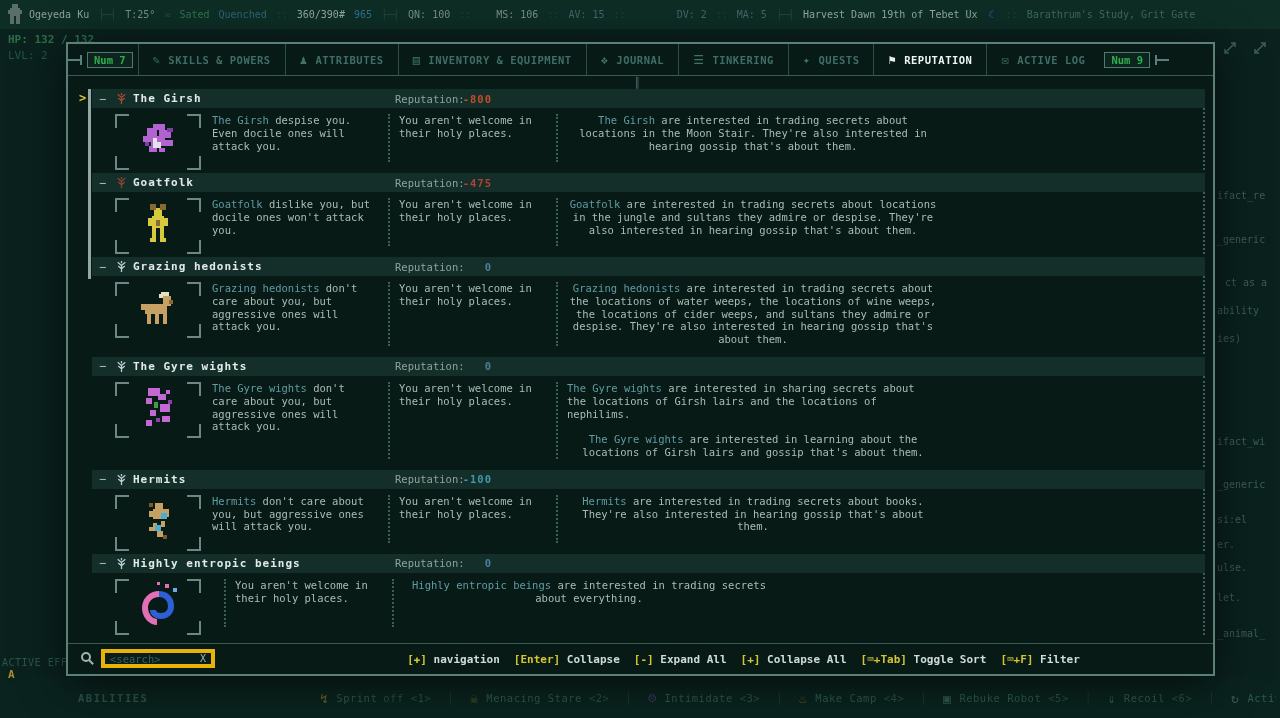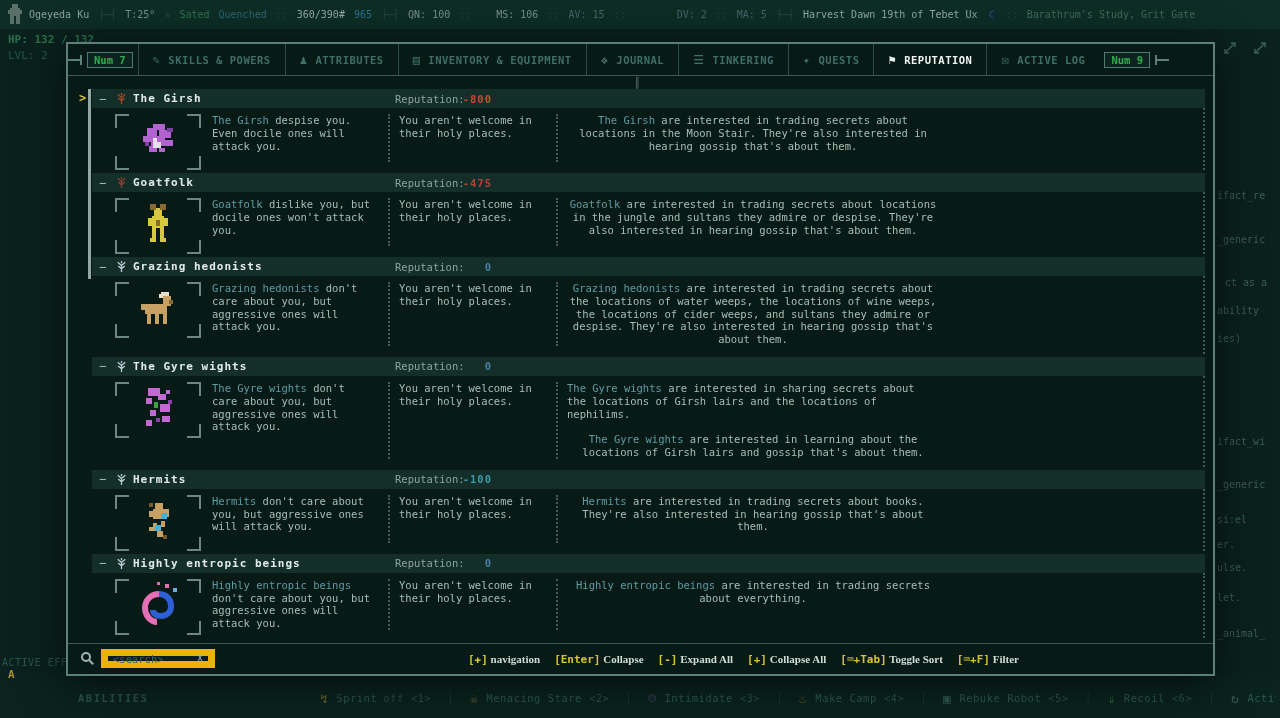--- a/index.html
+++ b/index.html
@@ -66,29 +66,29 @@
   .fcol{font-size:10.5px;line-height:12.8px;color:#a9bcb6;}
   .col2{width:164px;flex:none;}
   .colsep{flex:none;border-left:2px dotted #3c5f59;margin-left:12px;}
   .col3{width:145px;flex:none;margin-left:9px;}
   .col4{width:372px;flex:none;margin-left:9px;}
   .col4 p{margin:0 0 12.8px 0;}
   .col4 p:last-child{margin-bottom:0;text-align:center;}
   .lead{color:#5f9ba3;}
   .bottombar{height:30px;flex:none;border-top:1px solid #3a5a55;position:relative;display:flex;align-items:center;}
   .mag{position:absolute;left:12px;top:7px;}
-  .searchbox{position:absolute;left:33px;top:5px;width:114px;height:19px;border:7px solid #eab308;
+  .searchbox{position:absolute;left:33px;top:5px;width:114px;height:19px;border:4px solid #eab308;
              background:#091d19;display:flex;align-items:center;justify-content:space-between;
              padding:0 5px;box-sizing:border-box;}
   .search-ph{color:#3c625b;font-size:10.5px;}
   .search-x{color:#9fb4ae;font-size:10px;}
   .hints{position:absolute;left:220px;right:0;text-align:center;font-size:11px;white-space:nowrap;}
   .hint{margin-right:14px;}
   .hk{color:#d5c433;font-weight:bold;}
-  .hl{color:#cfdcd7;font-weight:bold;font-family:Liberation Serif, serif;}
+  .hl{color:#cfdcd7;font-weight:bold;}
 </style>
 </head>
 <body>
 
 <div class="top-bar">
   <span style="display:inline-flex;">
       <svg width="18" height="22" viewBox="0 0 9 11">
         <g fill="#5a6f68">
           <rect x="3" y="0" width="3" height="2"></rect>
           <rect x="2" y="2" width="5" height="4"></rect>
@@ -493,21 +493,20 @@
                 <div class="pc br"></div>
                 <span class="sprite"><svg width="46" height="50" viewBox="0 0 23 25">
                     <path d="M12 7 c-4 0 -7 3 -7 7 c0 4 3 7 6 7" fill="none" stroke="#e36fb4" stroke-width="3"></path>
                     <path d="M12 7 c3 0 6 2 6 6 c0 3 -2 5 -5 5 c-2 0 -4 -1 -4 -3" fill="none" stroke="#2f5fd4" stroke-width="3"></path>
                     <rect x="15" y="2" width="2" height="2" fill="#e36fb4"></rect>
                     <rect x="19" y="4" width="2" height="2" fill="#6fa8e3"></rect>
                     <rect x="11" y="1" width="1.5" height="1.5" fill="#e36fb4"></rect>
                   </svg></span>
               </div>
             </div>
-            <div class="fcol col2"><span class="lead">Highly entropic beings</span> don't care about you, but aggressive ones will attack you.</div>
             <div class="colsep"></div>
             <div class="fcol col3">You aren't welcome in their holy places.</div>
             <div class="colsep"></div>
             <div class="fcol col4">
               <p><span class="lead">Highly entropic beings</span> are interested in trading secrets about everything.</p>
             </div>
           </div>
         </div>
       </div>
   </div>

